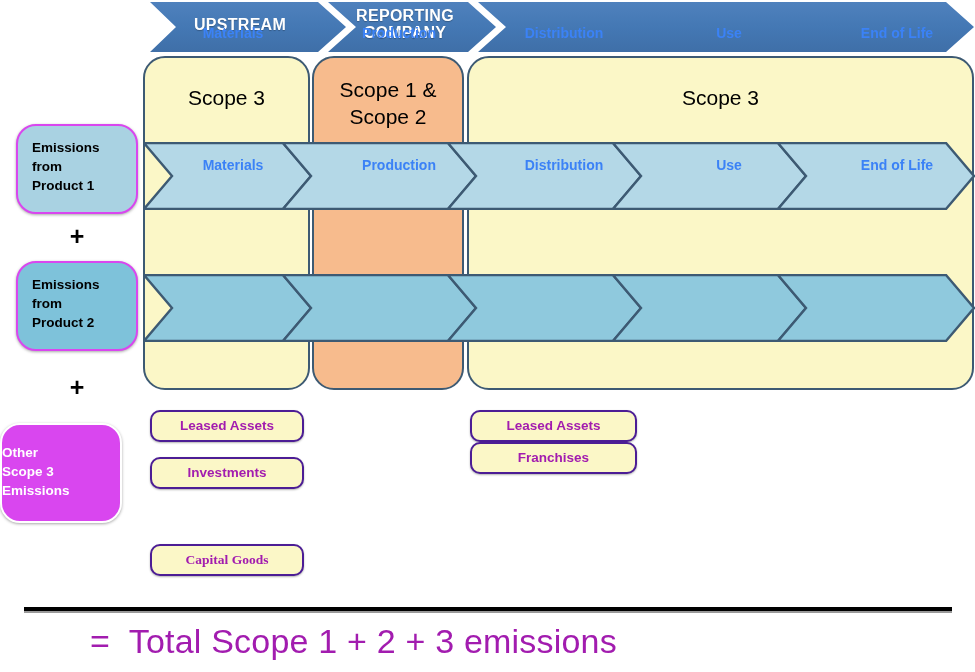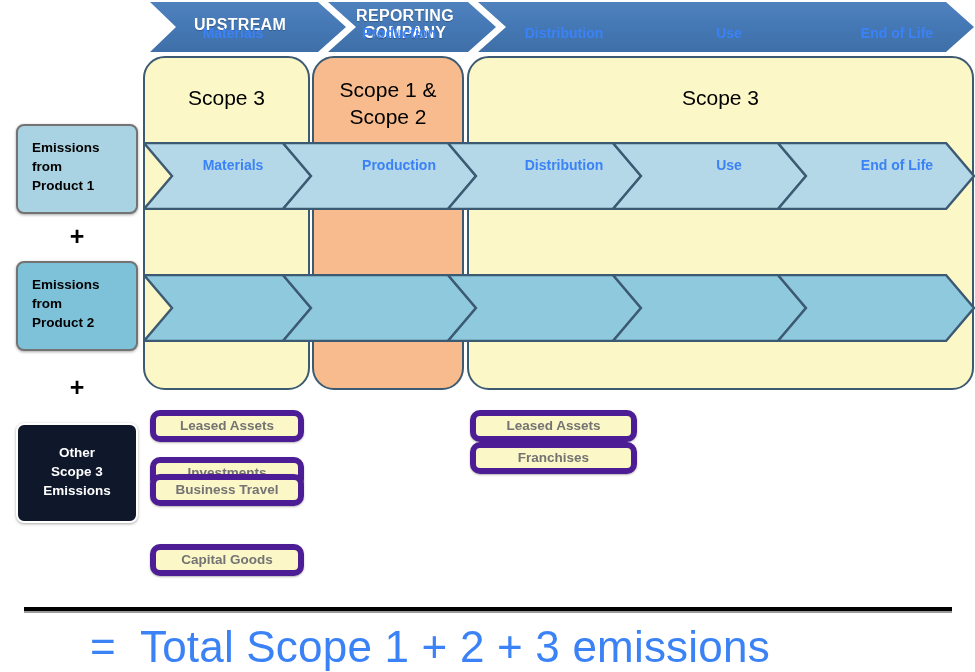--- a/index.html
+++ b/index.html
@@ -88,67 +88,67 @@
     font-weight: bold;
     font-size: 14px;
     color: #3b82f6;
     text-align: center;
     top: 25px;
   }
 
   
   .emis-box {
     position: absolute;
-    border: 2px solid #737373;
+    border: 2px solid #d946ef;
     box-sizing: border-box;
-    border-radius: 8px;
+    border-radius: 20px;
     font-weight: bold;
     font-size: 13.5px;
     line-height: 19px;
     padding: 12px 0 0 14px;
     white-space: pre-line;
     box-shadow: 0 1px 3px rgba(0,0,0,0.35);
   }
   #emis-p1 {
     left: 16px; top: 124px; width: 122px; height: 90px;
     background: #a9d2e2; color: #000;
   }
   #emis-p2 {
     left: 16px; top: 261px; width: 122px; height: 90px;
     background: #7ec2da; color: #000;
   }
   #emis-other {
-    left: 16px; top: 423px; width: 122px; height: 100px;
-    background: #0f172a; color: #ffffff;
+    left: 0; top: 423px; width: 122px; height: 100px;
+    background: #d946ef; color: #ffffff;
     padding: 18px 0 0 0;
-    text-align: center;
+    text-align: left;
     border-color: #ffffff;
   }
 
   .plus-sign {
     position: absolute;
     font-size: 25px;
     font-weight: bold;
     color: #000;
     text-align: center;
     width: 40px;
   }
   #plus-1 { left: 57px; top: 222px; }
   #plus-2 { left: 57px; top: 373px; }
 
   
   .pill {
     position: absolute;
     background: #fbf7c7;
-    border: 6px solid #4c1d95;
+    border: 2px solid #4c1d95;
     border-radius: 10px;
     box-sizing: border-box;
     font-weight: bold;
     font-size: 13.5px;
-    color: #737373;
+    color: #a21caf;
     text-align: center;
     display: flex;
     align-items: center;
     justify-content: center;
     line-height: 16px;
     white-space: pre-line;
     box-shadow: 0 1px 2px rgba(0,0,0,0.3);
   }
   .pill-left  { left: 150px; width: 154px; }
   .pill-right { left: 470px; width: 167px; }
@@ -157,22 +157,22 @@
   #total-rule {
     position: absolute;
     left: 24px; top: 607px;
     width: 928px; height: 4px;
     background: #000000;
     border-bottom: 2px solid #9a9a9a;
   }
   #total-text {
     position: absolute;
     left: 90px; top: 622px;
-    font-size: 44px;
-    color: #3b82f6;
+    font-size: 34px;
+    color: #a21caf;
     letter-spacing: 0.2px;
     white-space: pre;
   }
 </style>
 </head>
 <body>
 
 <div id="stage">
 
   <div class="header-band">
@@ -246,22 +246,21 @@
 Product 2</div>
 
   <div class="plus-sign" id="plus-2">+</div>
 
   <div class="emis-box" id="emis-other">Other
 Scope 3
 Emissions</div>
 
   <div class="pill pill-left" style="top:410px;  height:32px;">Leased Assets</div>
   <div class="pill pill-left" style="top:457px;  height:32px;">Investments</div>
-  <div class="pill pill-left" style="top:474px;  height:32px;">Business Travel</div>
-  <div class="pill pill-left" style="top:544px;  height:32px;">Capital Goods</div>
+  <div class="pill pill-left" style="top:544px;  height:32px;font-family:Liberation Serif, serif;">Capital Goods</div>
 
   <div class="pill pill-right" style="top:410px; height:32px;">Leased Assets</div>
   <div class="pill pill-right" style="top:442px; height:32px;">Franchises</div>
 
   <div id="total-rule"></div>
   <div id="total-text">=  Total Scope 1 + 2 + 3 emissions</div>
 
 </div>
 
 </body></html>

